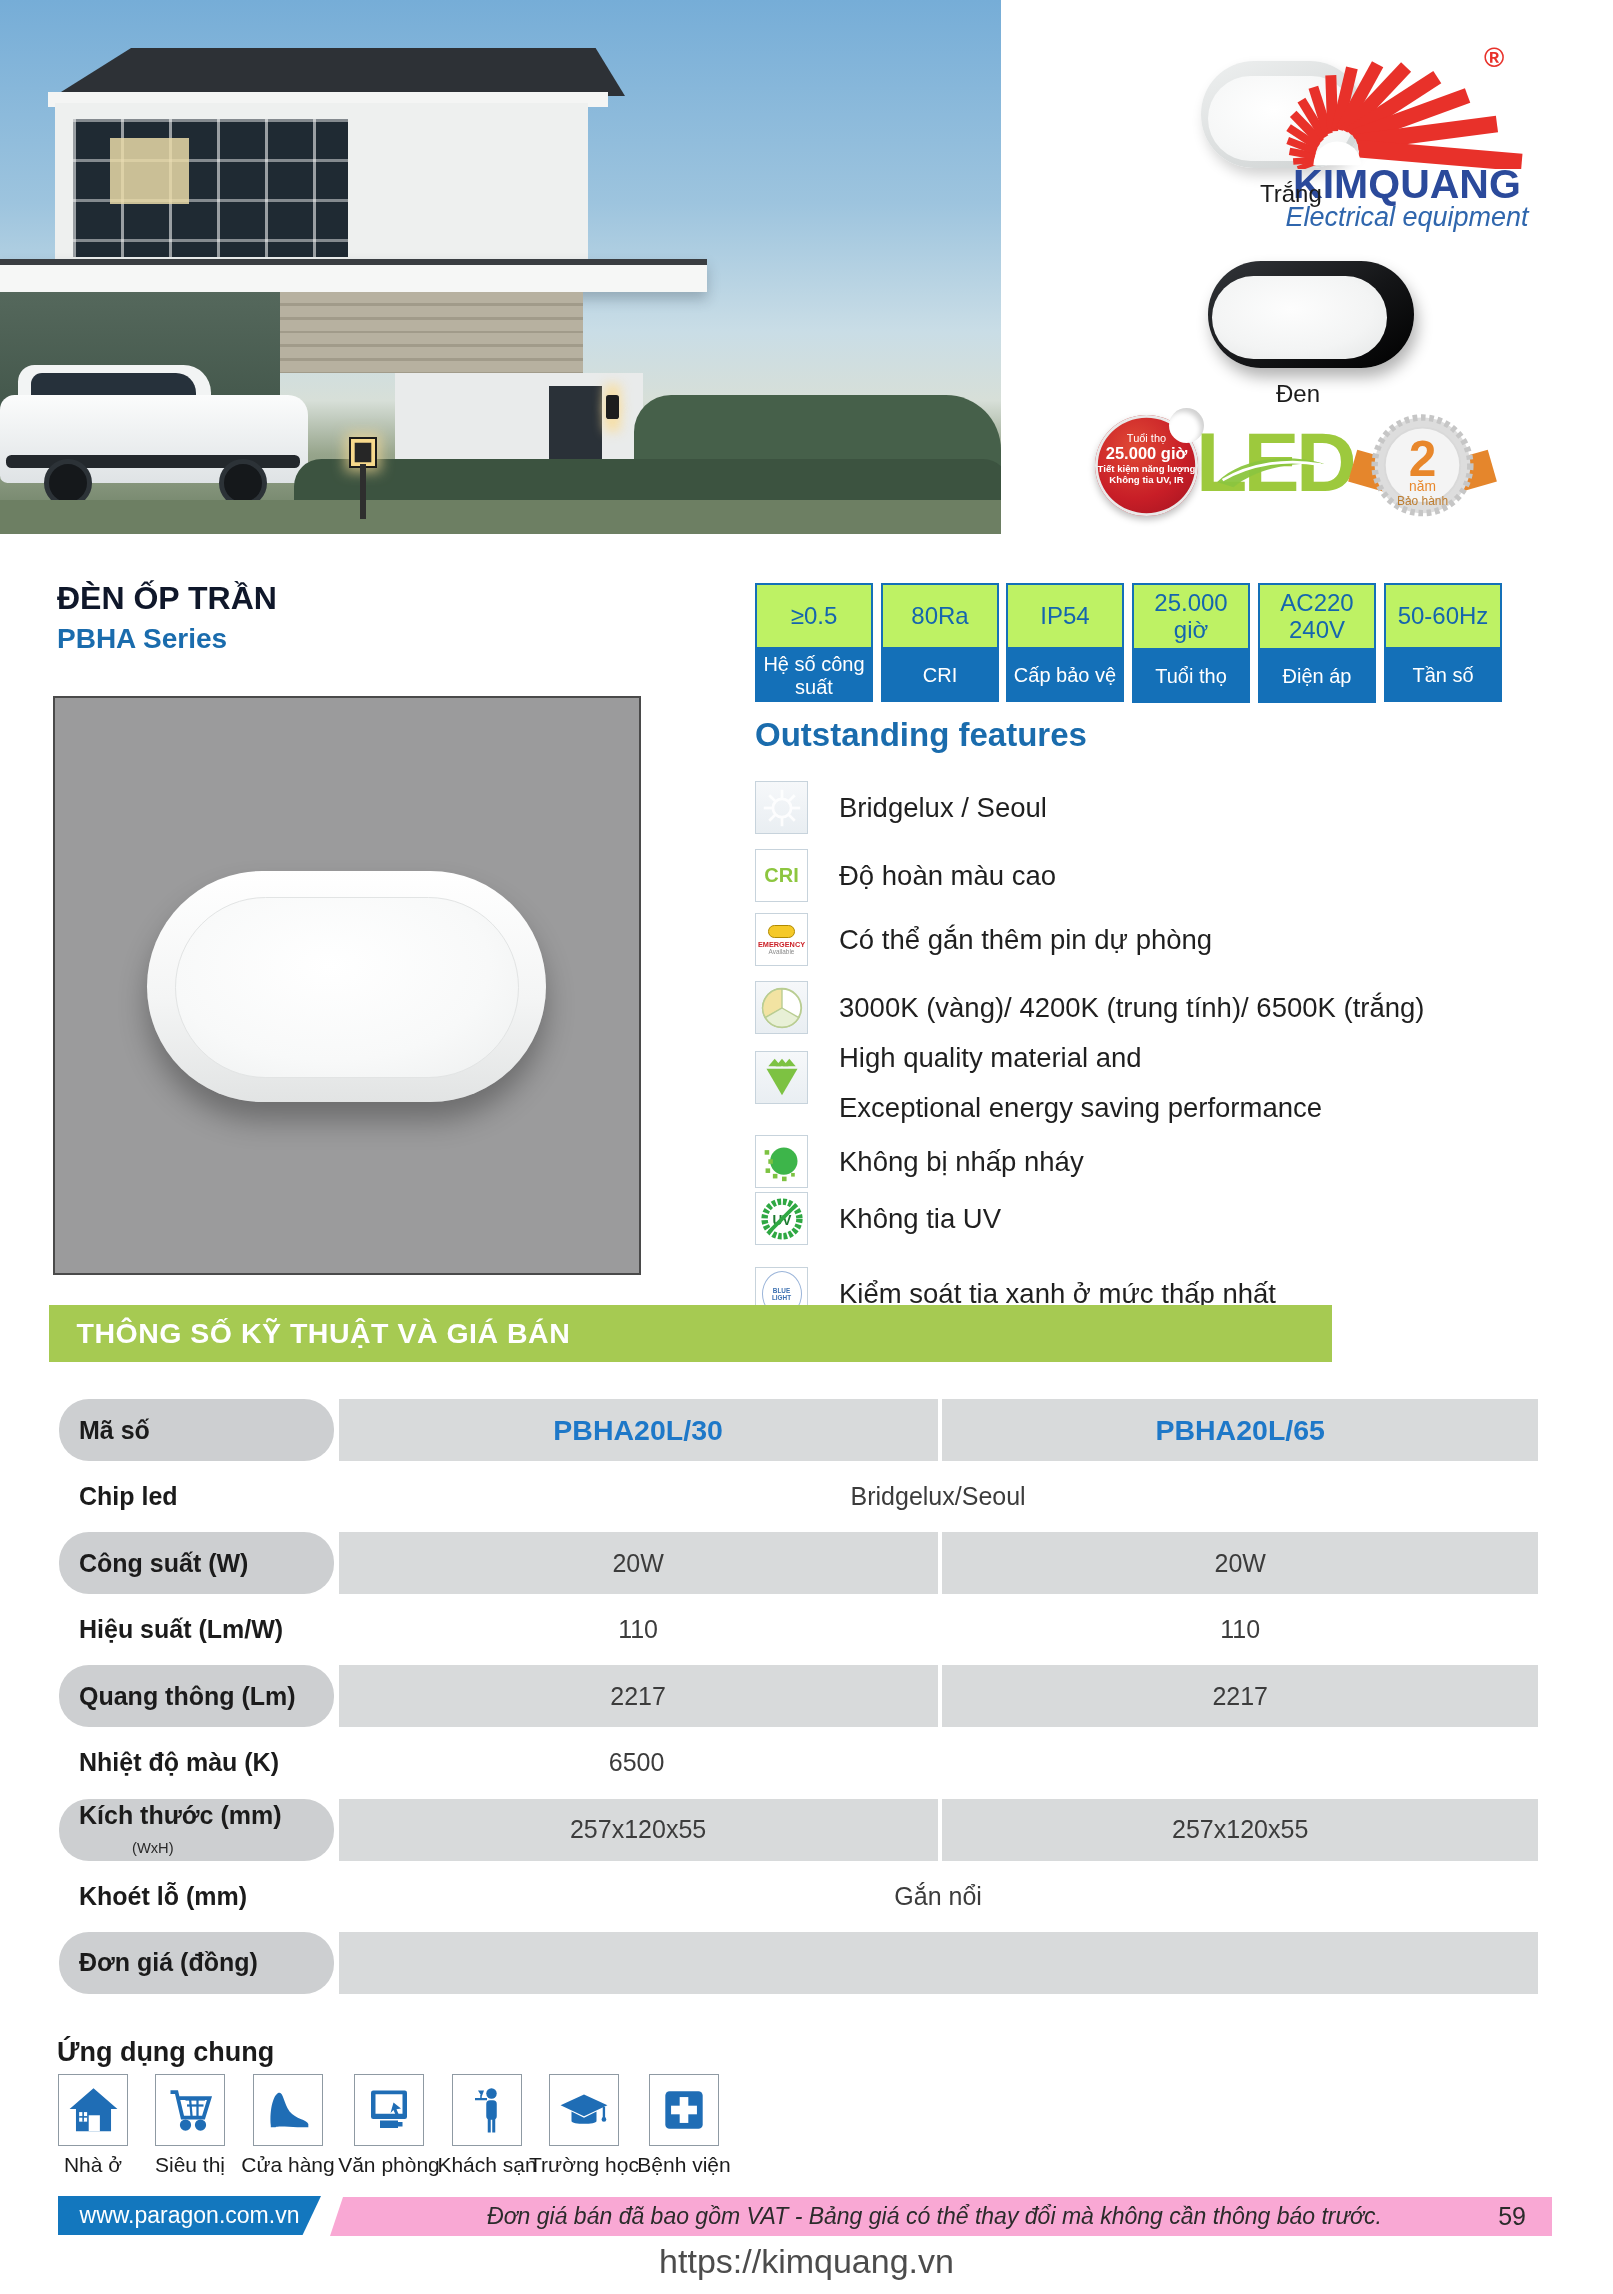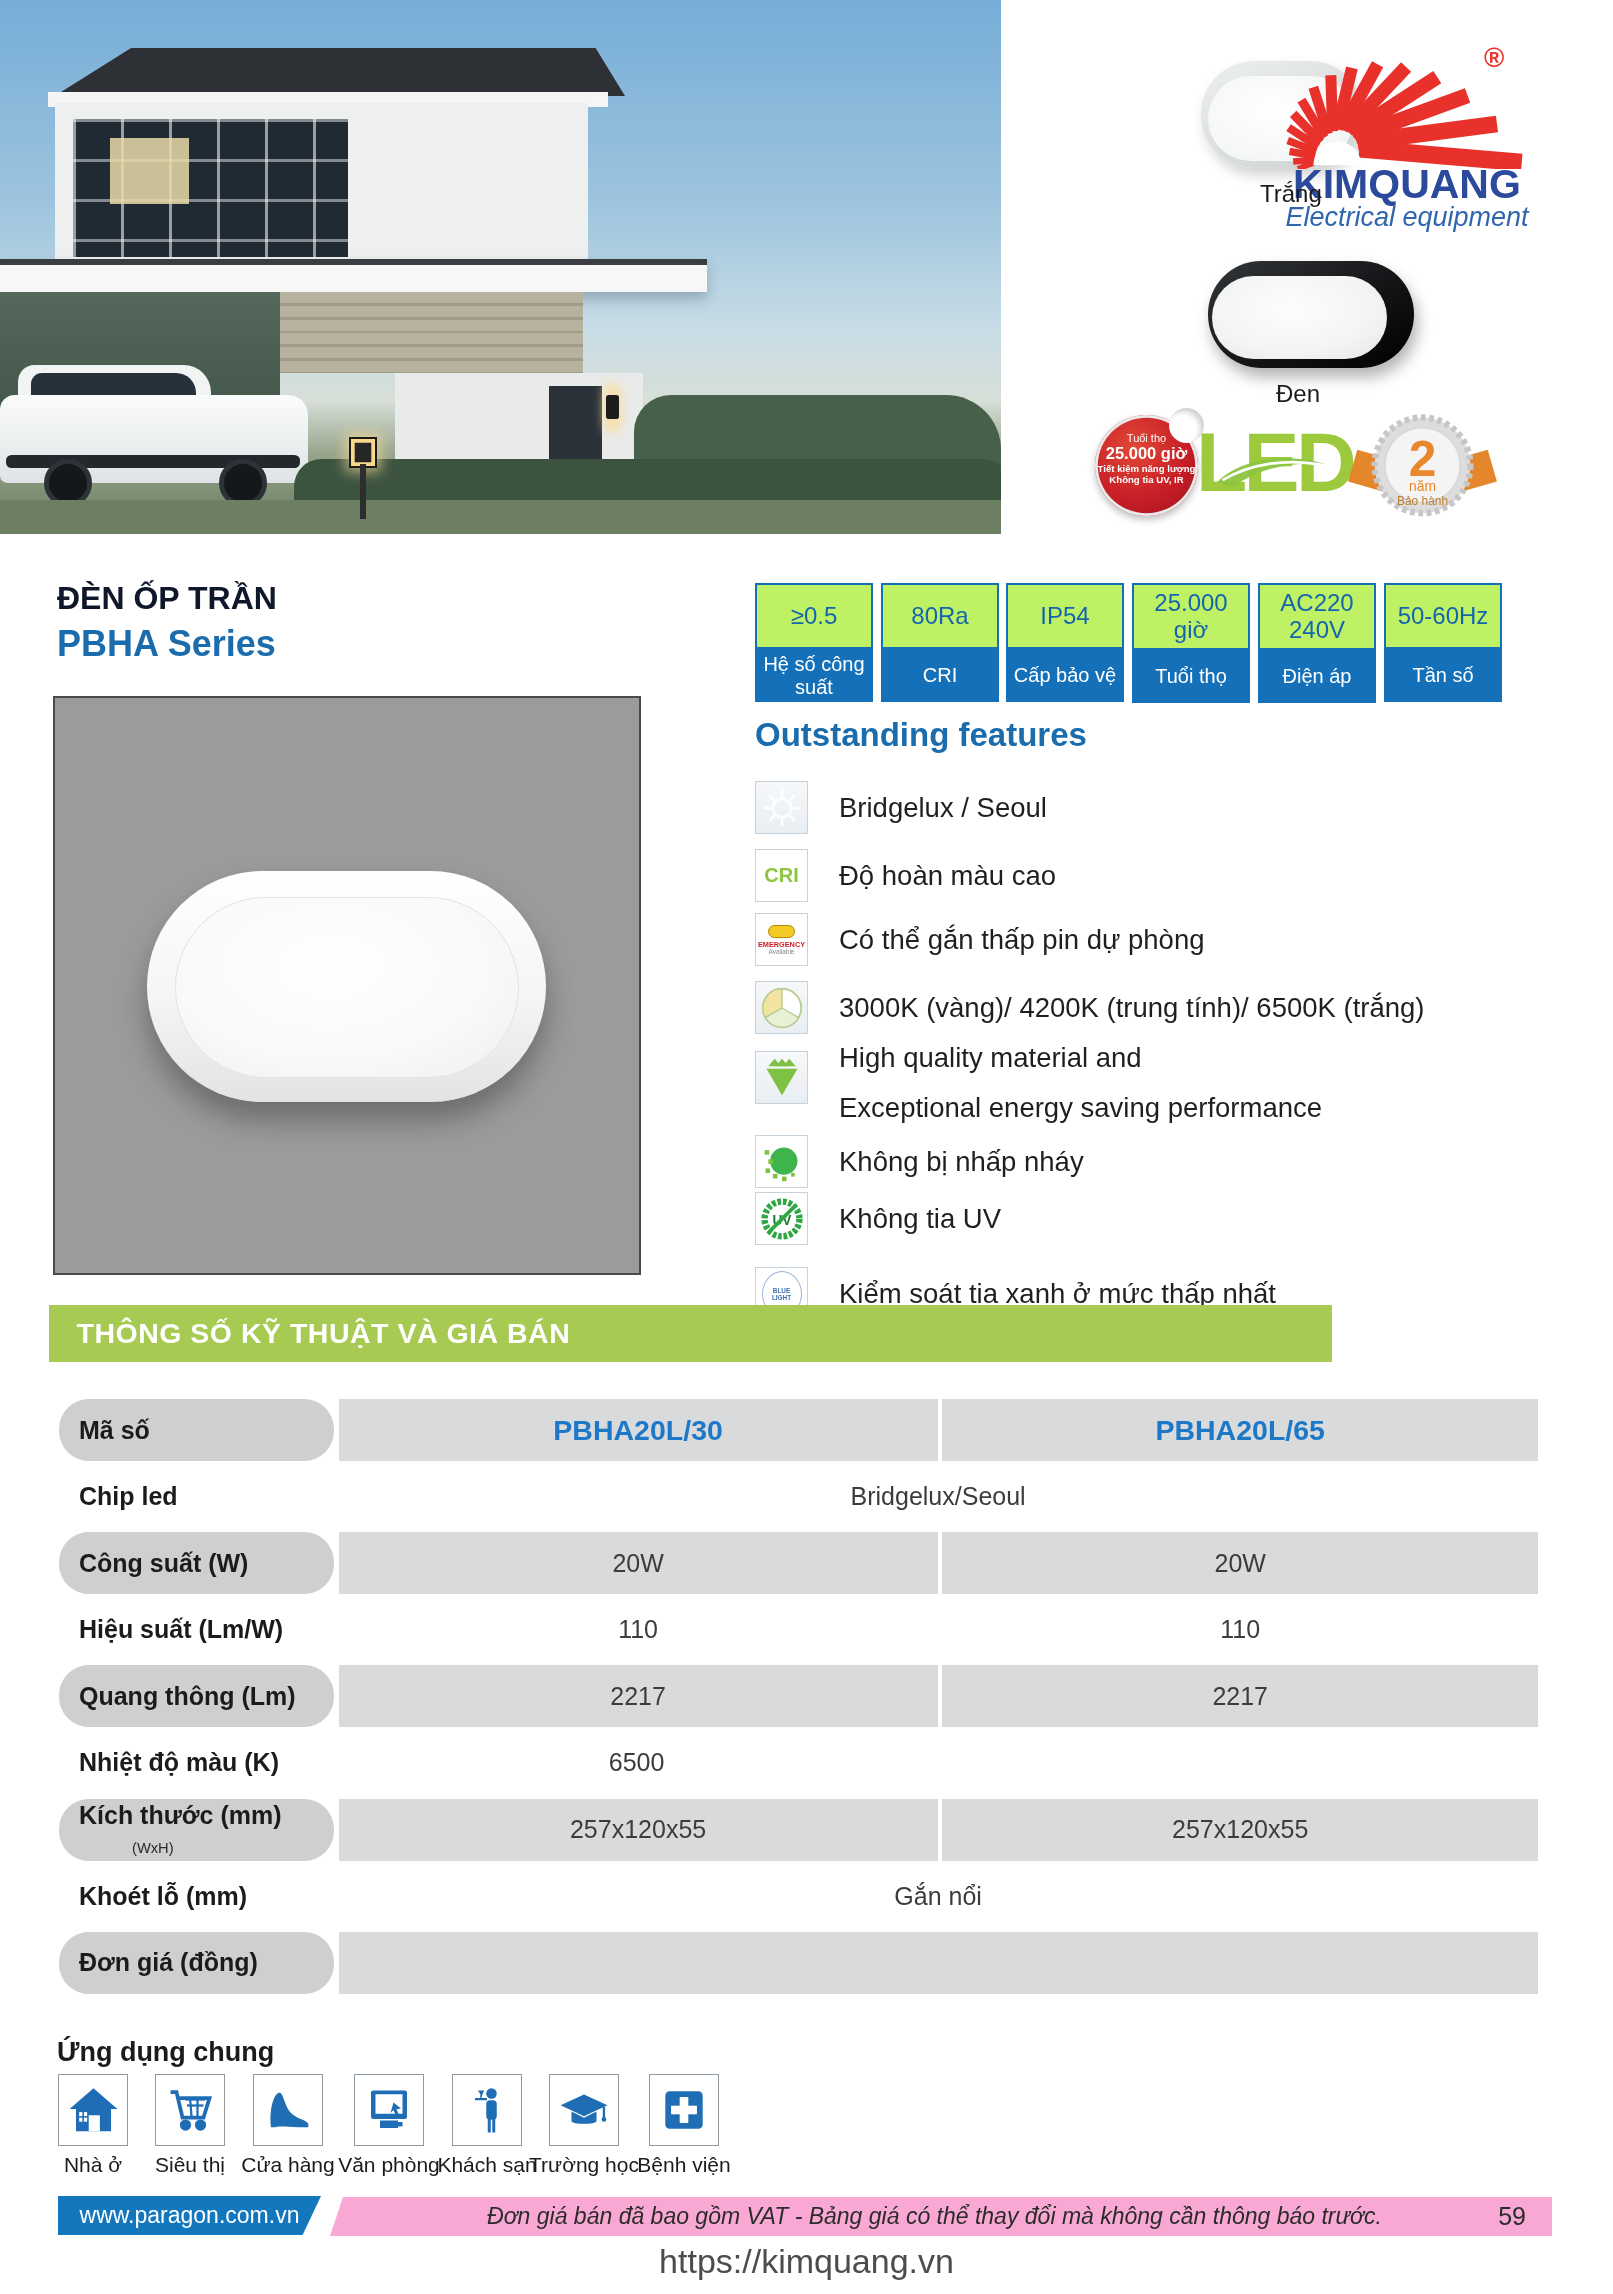--- a/index.html
+++ b/index.html
@@ -77,21 +77,21 @@
   .sticker .s3 { font-size:9.6px; font-weight:bold; }
   .sticker .s4 { font-size:9.6px; font-weight:bold; }
   .led-logo { position:absolute; left:1196px; top:411px; width:154px; height:108px; }
   .led-text { position:absolute; left:0; top:0; width:100%; text-align:center; font-size:84px; line-height:103px;
               font-weight:bold; color:#9dc93d; letter-spacing:-3.7px; }
   .led-leaf { position:absolute; left:16.5px; top:40px; }
   .medal { position:absolute; left:1348px; top:410px; width:149px; height:118px; }
 
   
   .title-1 { position:absolute; left:57px; top:580px; font-size:32px; font-weight:bold; color:#0f172a; }
-  .title-2 { position:absolute; left:57px; top:623px; font-size:36px; font-weight:bold; color:#1a6cad; }
+  .title-2 { position:absolute; left:57px; top:623px; font-size:28px; font-weight:bold; color:#1a6cad; }
   .product-box { position:absolute; left:53px; top:696px; width:588px; height:579px; background:#9b9b9c; border:2.8px solid #4a4a4a; }
   .pill-outer { position:absolute; left:92px; top:173px; width:399px; height:231px; border-radius:116px;
                 background:linear-gradient(180deg,#ffffff 0%, #f4f5f5 55%, #e2e4e4 100%);
                 box-shadow:0 18.4px 29px rgba(0,0,0,.30); }
   .pill-outer::before { content:""; position:absolute; left:-14.7px; right:-14.7px; top:40px; height:174px; border-radius:101px;
                 background:#cfd2d2; z-index:-1; }
   .pill-inner { position:absolute; left:27.5px; right:27.5px; top:26px; bottom:24px; border-radius:92px;
                 background:radial-gradient(ellipse at 45% 38%, #ffffff 0%, #f8f9f9 60%, #edefef 100%);
                 border:1.8px solid #e2e4e4; }
 
@@ -303,21 +303,21 @@
   </div>
   <div class="feat-text" style="top:849px">Độ hoàn màu cao</div>
 
   <div class="feat-icon" style="top:913px; background:#fff;">
     <div class="icon-emg">
       <div class="bat"></div>
       <div class="t1">EMERGENCY</div>
       <div class="t2">Available</div>
     </div>
   </div>
-  <div class="feat-text" style="top:913px">Có thể gắn thấp pin dự phòng</div>
+  <div class="feat-text" style="top:913px">Có thể gắn thêm pin dự phòng</div>
 
   <div class="feat-icon" style="top:981px">
     <svg width="44" height="44" viewBox="0 0 48 48">
       <circle cx="24" cy="24" r="21" fill="#ffffff" stroke="#b9cd92" stroke-width="2"></circle>
       <path d="M24 24 L24 3 A21 21 0 0 0 5.8 34.5 Z" fill="#f2e3a2" stroke="#b9cd92" stroke-width="1.5"></path>
       <path d="M24 24 L42.2 34.5 A21 21 0 0 1 5.8 34.5 Z" fill="#e8f0d6" stroke="#b9cd92" stroke-width="1.5"></path>
     </svg>
   </div>
   <div class="feat-text" style="top:981px">3000K (vàng)/ 4200K (trung tính)/ 6500K (trắng)</div>
 

